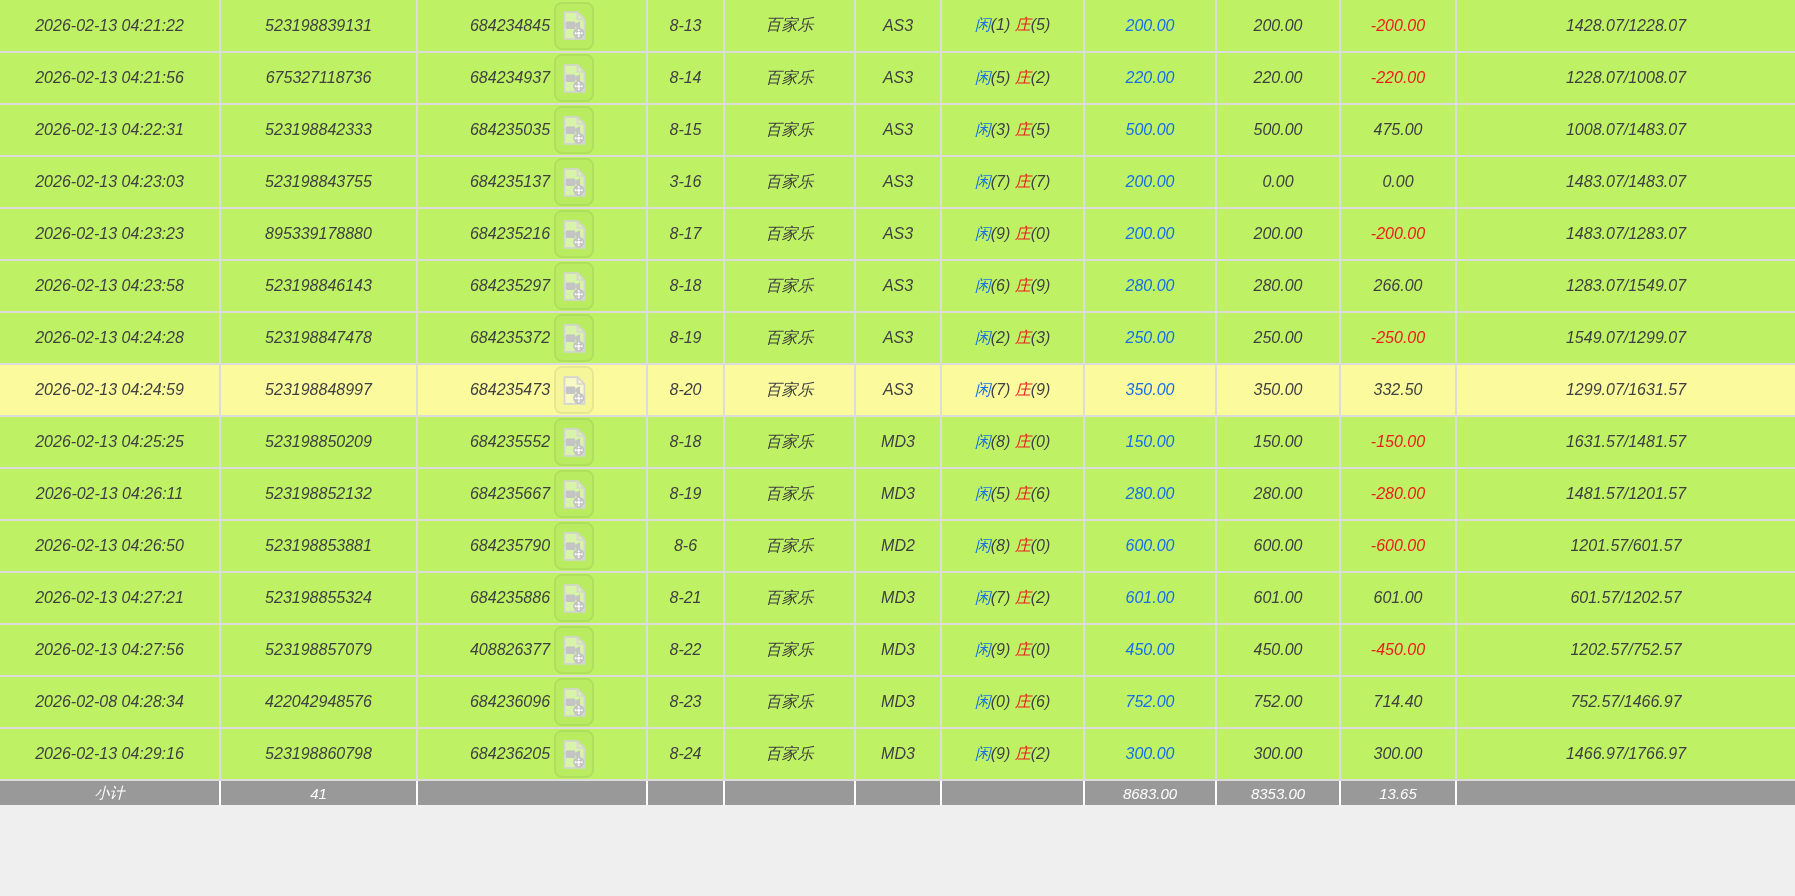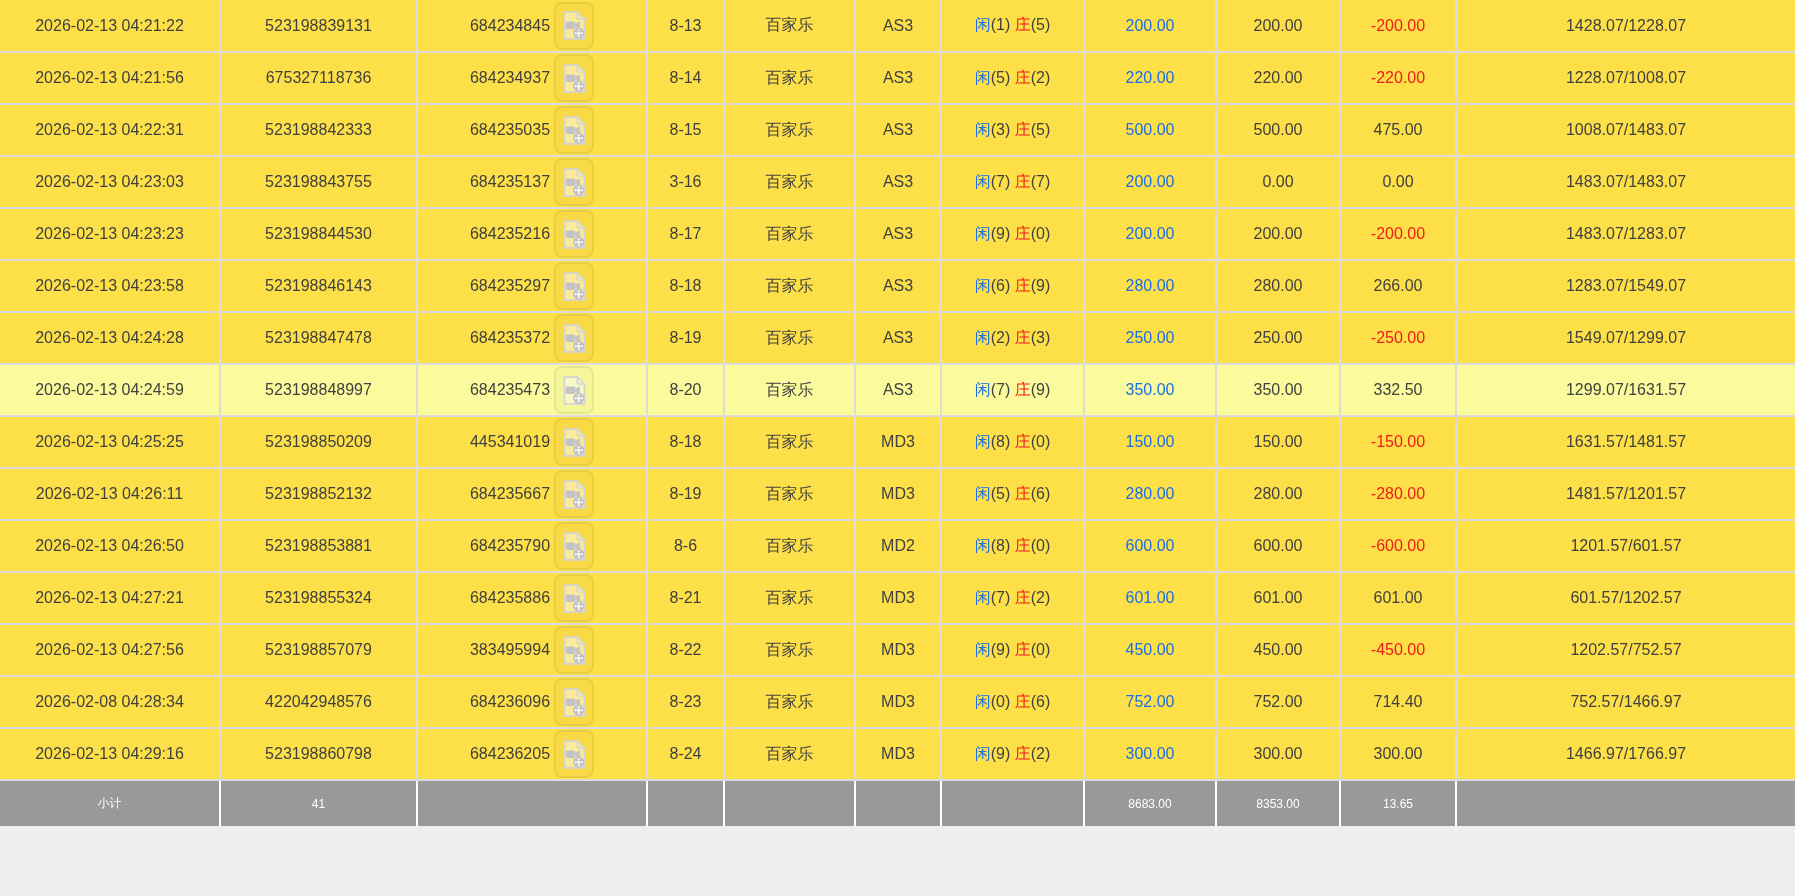--- a/index.html
+++ b/index.html
@@ -10,21 +10,22 @@
     font-family:"Liberation Sans", sans-serif;
     font-size:16px;
     color:#404040;
     overflow:hidden;
   }
   table.records {
     border-collapse:collapse;
     table-layout:fixed;
     width:1795px;
     border-style:hidden; 
-    background:#fde047;
+    background:#bef264;
+    font-style:italic;
   }
   td {
     border:2px solid #dcdcdc;
     text-align:center;
     vertical-align:middle;
     padding:0 4px;
     white-space:nowrap;
     overflow:hidden;
     height:52px;
   }
@@ -39,22 +40,22 @@
     border:2px solid rgba(0,0,0,0.06);
     background:rgba(0,0,0,0.022);
     border-radius:8px;
     display:inline-flex; align-items:center; justify-content:center;
     padding:0; cursor:pointer; flex:0 0 auto;
   }
   tr.summary-row td {
     background:#999999;
     color:#ffffff;
     border:2px solid #ffffff;
-    height:46px;
-    font-size:12px;
+    height:25px;
+    font-size:15px;
   }
   tr.summary-row td.no-data { background:#999999; }
 </style>
 </head>
 <body>
 
 <table class="records">
   <colgroup>
     <col style="width:220px">
       <col style="width:197px">
@@ -200,21 +201,21 @@
       <span class="lbl-player">闲</span><span>(7)</span>
       <span class="lbl-banker">庄</span><span>(7)</span>
     </td>
     <td class="c-bet">200.00</td>
     <td>0.00</td>
     <td>0.00</td>
     <td>1483.07/1483.07</td>
   </tr>
       <tr class="data-row">
     <td>2026-02-13 04:23:23</td>
-    <td>523198844530</td>
+    <td>895339178880</td>
     <td>
       <div class="round-wrap">
         <span>684235216</span>
         <button class="video-btn" title="">
           <svg width="26" height="31" viewBox="0 0 30 35">
             <path d="M4 2 h15 l8 8 v23 h-23 z" fill="rgba(255,255,255,0.45)" stroke="#d4d4d4" stroke-width="2"></path>
             <path d="M19 2 v8 h8" fill="none" stroke="#d4d4d4" stroke-width="2"></path>
             <rect x="5.5" y="13" width="11" height="8.5" rx="1.5" fill="#c4c4c4"></rect>
             <polygon points="16.5,15.2 22,12.5 22,22 16.5,19.3" fill="#c4c4c4"></polygon>
             <circle cx="20.5" cy="26.5" r="6.5" fill="#c4c4c4"></circle>
@@ -339,21 +340,21 @@
     <td class="c-bet">350.00</td>
     <td>350.00</td>
     <td>332.50</td>
     <td>1299.07/1631.57</td>
   </tr>
       <tr class="data-row">
     <td>2026-02-13 04:25:25</td>
     <td>523198850209</td>
     <td>
       <div class="round-wrap">
-        <span>445341019</span>
+        <span>684235552</span>
         <button class="video-btn" title="">
           <svg width="26" height="31" viewBox="0 0 30 35">
             <path d="M4 2 h15 l8 8 v23 h-23 z" fill="rgba(255,255,255,0.45)" stroke="#d4d4d4" stroke-width="2"></path>
             <path d="M19 2 v8 h8" fill="none" stroke="#d4d4d4" stroke-width="2"></path>
             <rect x="5.5" y="13" width="11" height="8.5" rx="1.5" fill="#c4c4c4"></rect>
             <polygon points="16.5,15.2 22,12.5 22,22 16.5,19.3" fill="#c4c4c4"></polygon>
             <circle cx="20.5" cy="26.5" r="6.5" fill="#c4c4c4"></circle>
             <circle cx="20.5" cy="26.5" r="1.8" fill="#ffffff"></circle>
             <circle cx="20.5" cy="23" r="1.2" fill="#ffffff"></circle>
             <circle cx="20.5" cy="30" r="1.2" fill="#ffffff"></circle>
@@ -475,21 +476,21 @@
     <td class="c-bet">601.00</td>
     <td>601.00</td>
     <td>601.00</td>
     <td>601.57/1202.57</td>
   </tr>
       <tr class="data-row">
     <td>2026-02-13 04:27:56</td>
     <td>523198857079</td>
     <td>
       <div class="round-wrap">
-        <span>383495994</span>
+        <span>408826377</span>
         <button class="video-btn" title="">
           <svg width="26" height="31" viewBox="0 0 30 35">
             <path d="M4 2 h15 l8 8 v23 h-23 z" fill="rgba(255,255,255,0.45)" stroke="#d4d4d4" stroke-width="2"></path>
             <path d="M19 2 v8 h8" fill="none" stroke="#d4d4d4" stroke-width="2"></path>
             <rect x="5.5" y="13" width="11" height="8.5" rx="1.5" fill="#c4c4c4"></rect>
             <polygon points="16.5,15.2 22,12.5 22,22 16.5,19.3" fill="#c4c4c4"></polygon>
             <circle cx="20.5" cy="26.5" r="6.5" fill="#c4c4c4"></circle>
             <circle cx="20.5" cy="26.5" r="1.8" fill="#ffffff"></circle>
             <circle cx="20.5" cy="23" r="1.2" fill="#ffffff"></circle>
             <circle cx="20.5" cy="30" r="1.2" fill="#ffffff"></circle>

